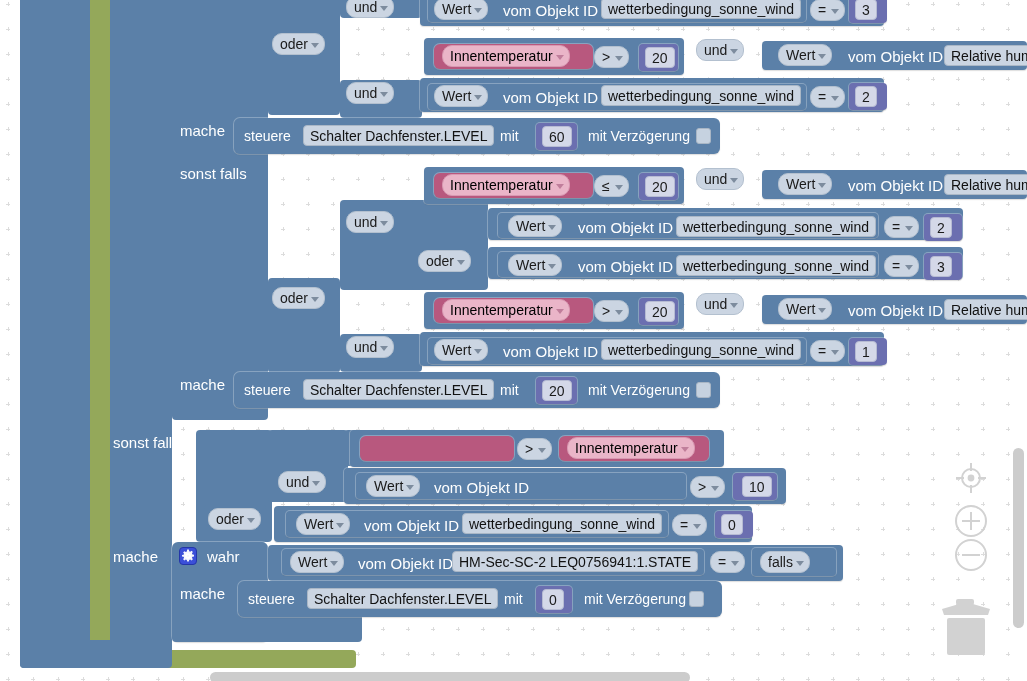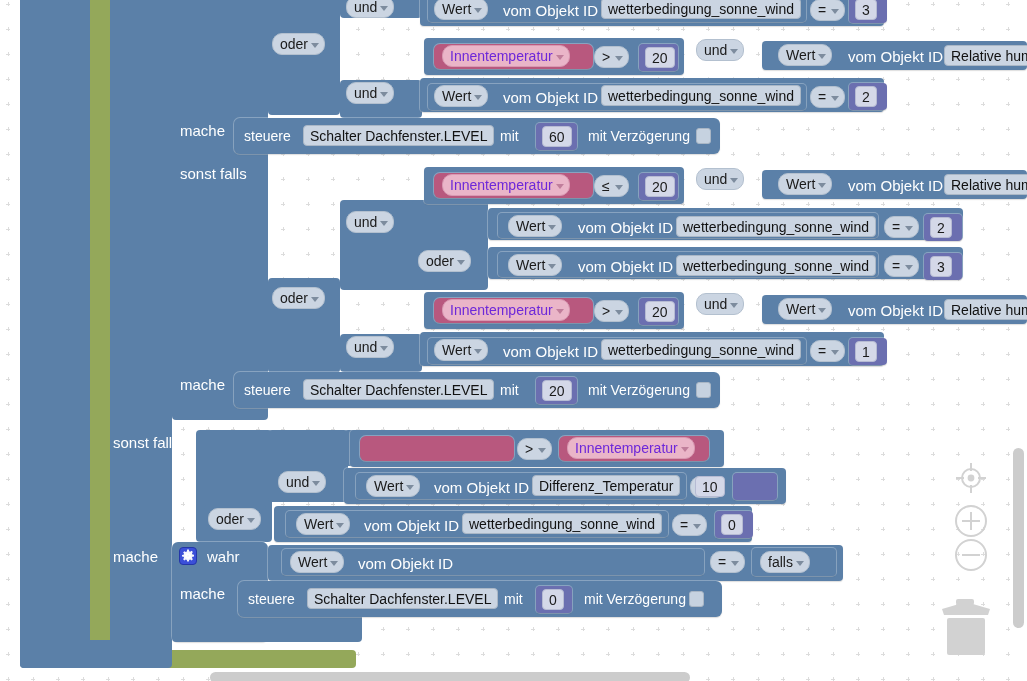--- a/index.html
+++ b/index.html
@@ -94,21 +94,21 @@
     font-family: "Liberation Sans", sans-serif;
   }
   .dd::after {
     content: "";
     position: absolute;
     right: 5px; top: 9px;
     border-left: 4px solid transparent;
     border-right: 4px solid transparent;
     border-top: 5px solid #7d8c9e;
   }
-  .dd.pink { background: #eab5c8; border-color: #d999b2; color:#6d28d9;text-align:center; }
+  .dd.pink { background: #eab5c8; border-color: #d999b2; color:#000000;text-align:center; }
   .dd.pink::after { border-top-color: #c07e9b; }
 
   
   .numfield {
     position: absolute;
     background: #d4d8e8;
     color: #1a1a1a;
     font-size: 14px;
     line-height: 20px;
     height: 21px;
@@ -291,24 +291,23 @@
   <div class="blk varblk outline" style="left:360px; top:436px; width:154px; height:25px; border-radius:6px;"></div>
   <div class="dd" style="left:517px; top:438px; padding-right:18px;">&gt;</div>
   <div class="blk varblk outline" style="left:559px; top:436px; width:150px; height:25px; border-radius:6px;"></div>
   <div class="dd pink" style="left:567px; top:437px;">Innentemperatur</div>
 
   <div class="dd" style="left:278px; top:471px;">und</div>
   <div class="blk blue outline" style="left:344px; top:468px; width:442px; height:36px;"></div>
   <div class="blk blue outline" style="left:356px; top:473px; width:330px; height:26px;"></div>
   <div class="dd" style="left:366px; top:475px;">Wert</div>
   <div class="lbl" style="left:434px; top:480px;">vom Objekt ID</div>
-  <div class="field" style="left:532px; top:475px;">Differenz_Temperatur</div>
   <div class="dd" style="left:690px; top:476px; padding-right:18px;">&gt;</div>
   <div class="blk num outline" style="left:733px; top:473px; width:44px; height:27px;"></div>
-  <div class="numfield" style="left:695px; top:476px; min-width:26px;">10</div>
+  <div class="numfield" style="left:742px; top:476px; min-width:26px;">10</div>
 
   <div class="dd" style="left:208px; top:508px;">oder</div>
   <div class="blk blue outline" style="left:274px; top:506px; width:478px; height:36px;"></div>
   <div class="blk blue outline" style="left:286px; top:511px; width:382px; height:26px;"></div>
   <div class="dd" style="left:296px; top:513px;">Wert</div>
   <div class="lbl" style="left:364px; top:518px;">vom Objekt ID</div>
   <div class="field" style="left:462px; top:513px;">wetterbedingung_sonne_wind</div>
   <div class="dd" style="left:672px; top:514px; padding-right:18px;">=</div>
   <div class="blk num outline" style="left:715px; top:511px; width:38px; height:27px;"></div>
   <div class="numfield" style="left:721px; top:514px; min-width:22px;">0</div>
@@ -323,20 +322,21 @@
       <path fill="#ffffff" d="M8 5.2a2.8 2.8 0 100 5.6 2.8 2.8 0 000-5.6zm0 1.5a1.3 1.3 0 110 2.6 1.3 1.3 0 010-2.6z"></path>
       <path fill="#ffffff" d="M7.1 1.6h1.8l.25 1.6 1.1.46 1.35-.92 1.27 1.27-.92 1.35.46 1.1 1.6.25v1.8l-1.6.25-.46 1.1.92 1.35-1.27 1.27-1.35-.92-1.1.46-.25 1.6H7.1l-.25-1.6-1.1-.46-1.35.92-1.27-1.27.92-1.35-.46-1.1-1.6-.25V7.1l1.6-.25.46-1.1-.92-1.35L4.4 3.13l1.35.92 1.1-.46z" opacity=".95"></path>
     </svg>
   </div>
   <div class="lbl" style="left:207px; top:549px;">wahr</div>
 
   <div class="blk blue outline" style="left:268px; top:545px; width:575px; height:36px;"></div>
   <div class="blk blue outline" style="left:282px; top:549px; width:422px; height:26px;"></div>
   <div class="dd" style="left:290px; top:551px;">Wert</div>
   <div class="lbl" style="left:358px; top:556px;">vom Objekt ID</div>
+  <div class="field" style="left:452px; top:551px;">HM-Sec-SC-2 LEQ0756941:1.STATE</div>
   <div class="dd" style="left:710px; top:551px; padding-right:18px;">=</div>
   <div class="blk blue outline" style="left:752px; top:548px; width:84px; height:28px;"></div>
   <div class="dd" style="left:760px; top:551px;">falls</div>
 
   <div class="lbl" style="left:180px; top:586px;">mache</div>
   <div class="blk blue outline" style="left:238px; top:581px; width:484px; height:36px; border-radius:6px;"></div>
   <div class="lbl" style="left:248px; top:592px; font-size:14px;">steuere</div>
   <div class="field" style="left:307px; top:588px;">Schalter Dachfenster.LEVEL</div>
   <div class="lbl" style="left:504px; top:592px; font-size:14px;">mit</div>
   <div class="blk num outline" style="left:536px; top:586px; width:36px; height:27px;"></div>

